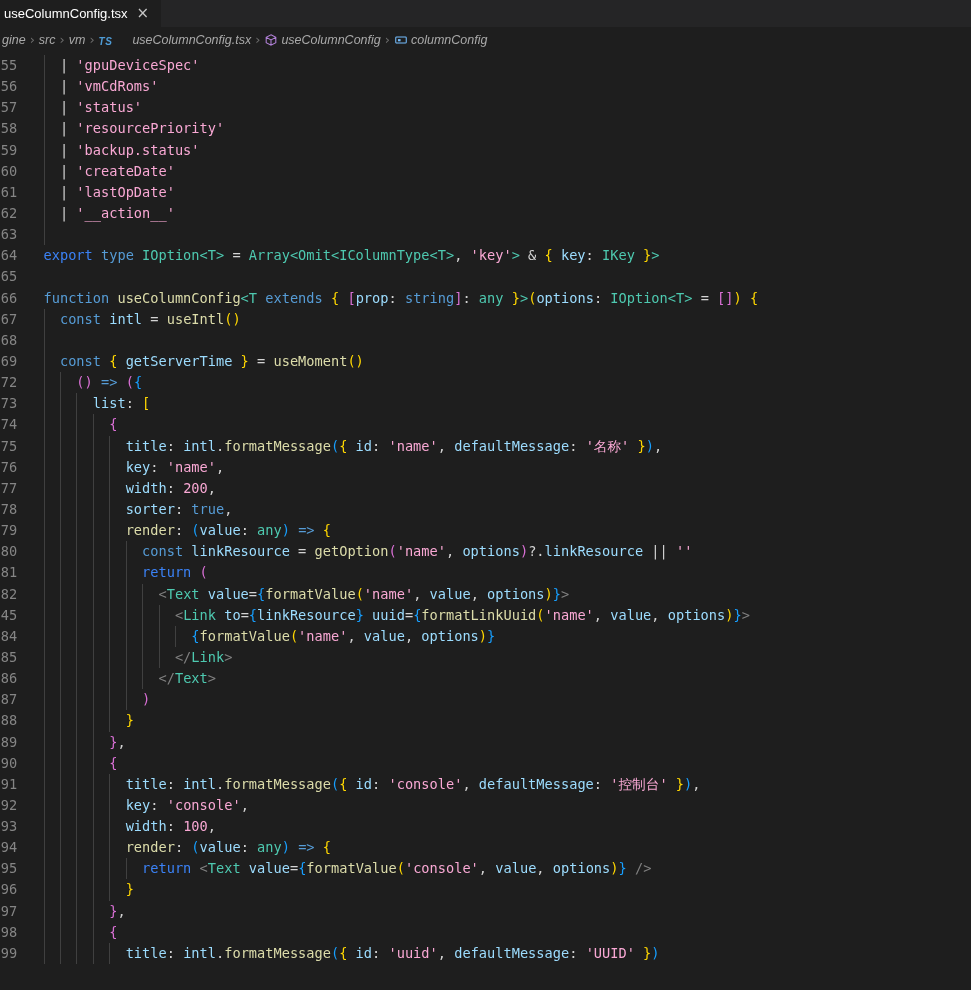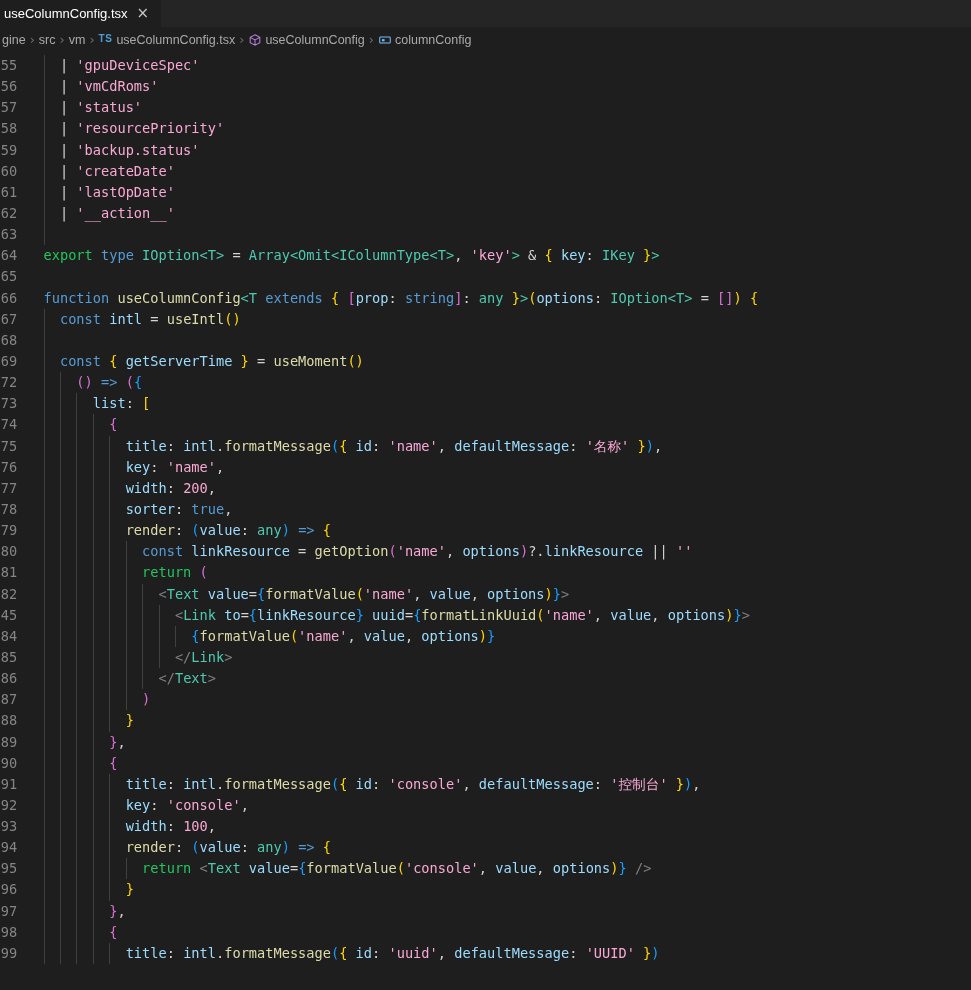--- a/index.html
+++ b/index.html
@@ -6,37 +6,37 @@
   #window{width:971px;height:990px;position:relative;font-family:"Liberation Sans",sans-serif;}
 
   
   .tabbar{height:27px;background:#252526;display:flex;align-items:stretch;}
   .tab{background:#1e1e1e;display:flex;align-items:center;padding:0 12px 0 4px;max-width:200px;}
   .tab-label{color:#ffffff;font-size:13px;white-space:nowrap;}
   .tab-close{color:#c5c5c5;font-size:15px;line-height:15px;margin-left:9px;cursor:pointer;font-family:"DejaVu Sans",sans-serif;}
 
   
   .breadcrumbs{height:25px;background:#1e1e1e;display:flex;align-items:center;padding-left:2px;font-size:12.5px;color:#a9a9a9;white-space:nowrap;}
-  .crumb{display:flex;align-items:flex-start;cursor:pointer;}
+  .crumb{display:flex;align-items:flex-end;cursor:pointer;font-style:italic;}
   .crumb-sep{color:#6e6e6e;margin:0 4px;font-size:13px;font-family:"DejaVu Sans",sans-serif;}
-  .ts-badge{color:#4f9cd6;font-weight:bold;font-size:10px;margin-right:4px;letter-spacing:.5px;}
+  .ts-badge{color:#4f9cd6;font-weight:bold;font-size:10px;margin-right:20px;letter-spacing:.5px;}
   .crumb svg{margin-right:3px;}
 
   
   .editor{position:absolute;top:52px;left:0;right:0;bottom:0;overflow:hidden;background:#1e1e1e;padding-top:3px;box-sizing:border-box;
           font-family:"DejaVu Sans Mono","Liberation Mono",monospace;font-size:13.65px;}
   .line{position:relative;height:21.15px;line-height:21.15px;}
   .ln{position:absolute;left:0;top:0;width:18px;text-align:center;color:#858585;}
   .code{position:absolute;left:43.5px;top:0;white-space:pre;color:#d4d4d4;}
   .guide{position:absolute;top:0;bottom:0;width:1px;background:#404040;}
 
   
   .c-p{color:#d4d4d4}   
   .c-k{color:#569cd6}   
-  .c-m{color:#22c55e}   
+  .c-m{color:#3b82f6}   
   .c-t{color:#4ec9b0}   
   .c-f{color:#dcdcaa}   
   .c-v{color:#9cdcfe}   
   .c-s{color:#f9a8d4}   
   .c-n{color:#f9a8d4}   
   .c-j{color:#808080}   
   .c-B1{color:#ffd700}  
   .c-B2{color:#da70d6}  
   .c-B3{color:#179fff}  
   .c-X{color:#ffd700;outline:1px solid #909090;outline-offset:0;background:rgba(90,130,90,.12);} 

